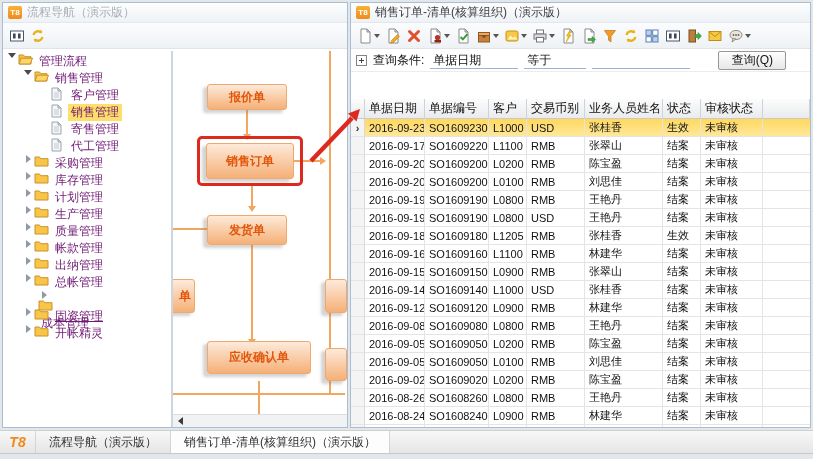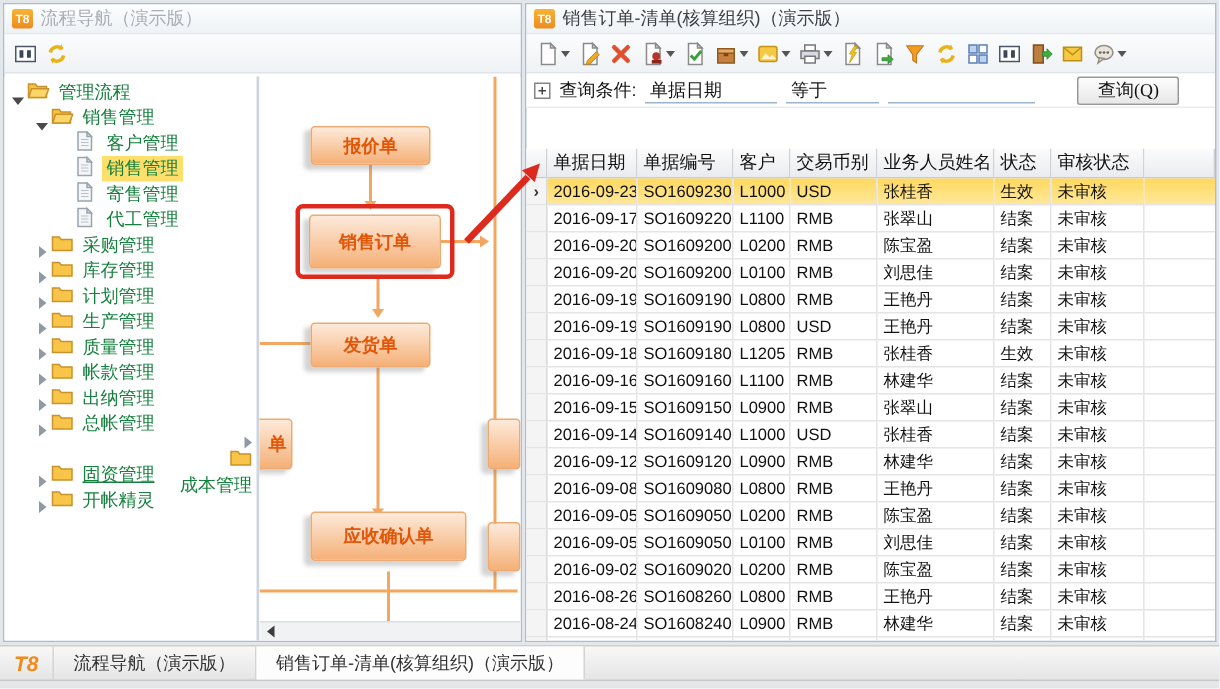--- a/index.html
+++ b/index.html
@@ -16,21 +16,21 @@
              color:#fff; font-size:8px; font-weight:bold; display:flex; align-items:center; justify-content:center; flex:0 0 auto; }
   .toolbar { height:26px; display:flex; align-items:center; gap:3px; padding:0 5px;
              background:linear-gradient(#fbfcfd,#eff2f5); border-bottom:1px solid #e0e4ea; }
   .tool { display:flex; align-items:center; gap:1px; padding:1px; border-radius:2px; cursor:default; }
   .tool svg { display:block; }
   .dd { width:0; height:0; border:3px solid transparent; border-top:4px solid #555; margin-top:4px; }
 
   
   .lw-content { position:absolute; top:48px; left:0; right:0; bottom:0; display:flex; }
   .tree-panel { width:170px; border-right:2px solid #cdd5de; background:#fff; overflow:hidden; padding-top:2px; }
-  .tree-item { height:17px; display:flex; align-items:flex-end; font-size:12px; white-space:nowrap; color:#15803d; }
+  .tree-item { height:17px; display:flex; align-items:flex-start; font-size:12px; white-space:nowrap; color:#701a75; }
   .tree-item .lbl { padding:0 3px; }
   .tree-item.sel .lbl { background:#ffdf6b; }
   .twist { width:12px; flex:0 0 auto; display:flex; align-items:center; justify-content:center; }
   .tw-exp { width:0; height:0; border-left:4px solid transparent; border-right:4px solid transparent; border-top:5px solid #4a4a4a; }
   .tw-col { width:0; height:0; border-top:4px solid transparent; border-bottom:4px solid transparent; border-left:5px solid #8f9aa5; }
   .tico { width:16px; flex:0 0 auto; margin-right:2px; }
 
   .flow-panel { flex:1; position:relative; background:#fff; overflow:hidden; }
   .fnode { position:absolute; background:linear-gradient(#fdeada,#f5b077); border:1px solid #edaไ96f;
            border:1px solid #eda96f; border-radius:3px; color:#e2560a; font-size:12px; font-weight:bold;
@@ -422,21 +422,21 @@
           </svg>
           <span class="dd"></span>
         </span>
       </div>
     <div class="query-row">
       <span class="plusbox"></span>
       <span>查询条件:</span>
       <span class="qfield" style="width:88px;">单据日期</span>
       <span class="qfield" style="width:62px;">等于</span>
       <span class="qfield" style="width:98px;"></span>
-      <span class="qbtn" style="margin-left:22px;font-family:Liberation Serif, serif;">查询(Q)</span>
+      <span class="qbtn" style="margin-left:22px;">查询(Q)</span>
     </div>
     <div class="grid-wrap" id="grid">
         <div class="grow header">
           <span class="gcell gut" style="width:14px"></span>
           <span class="gcell" style="width:60px">单据日期</span>
           <span class="gcell" style="width:64px">单据编号</span>
           <span class="gcell" style="width:38px">客户</span>
           <span class="gcell" style="width:58px">交易币别</span>
           <span class="gcell" style="width:78px">业务人员姓名</span>
           <span class="gcell" style="width:38px">状态</span>

